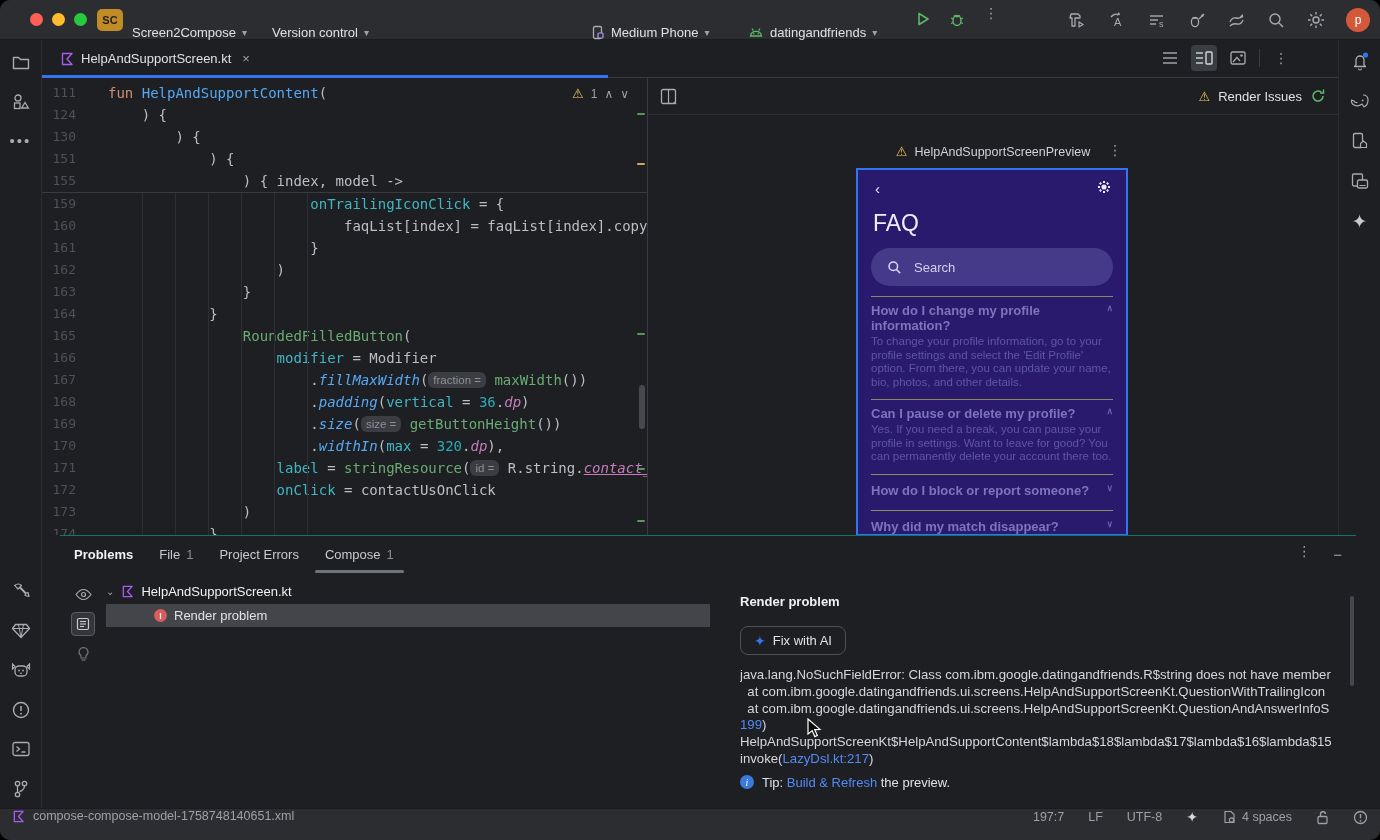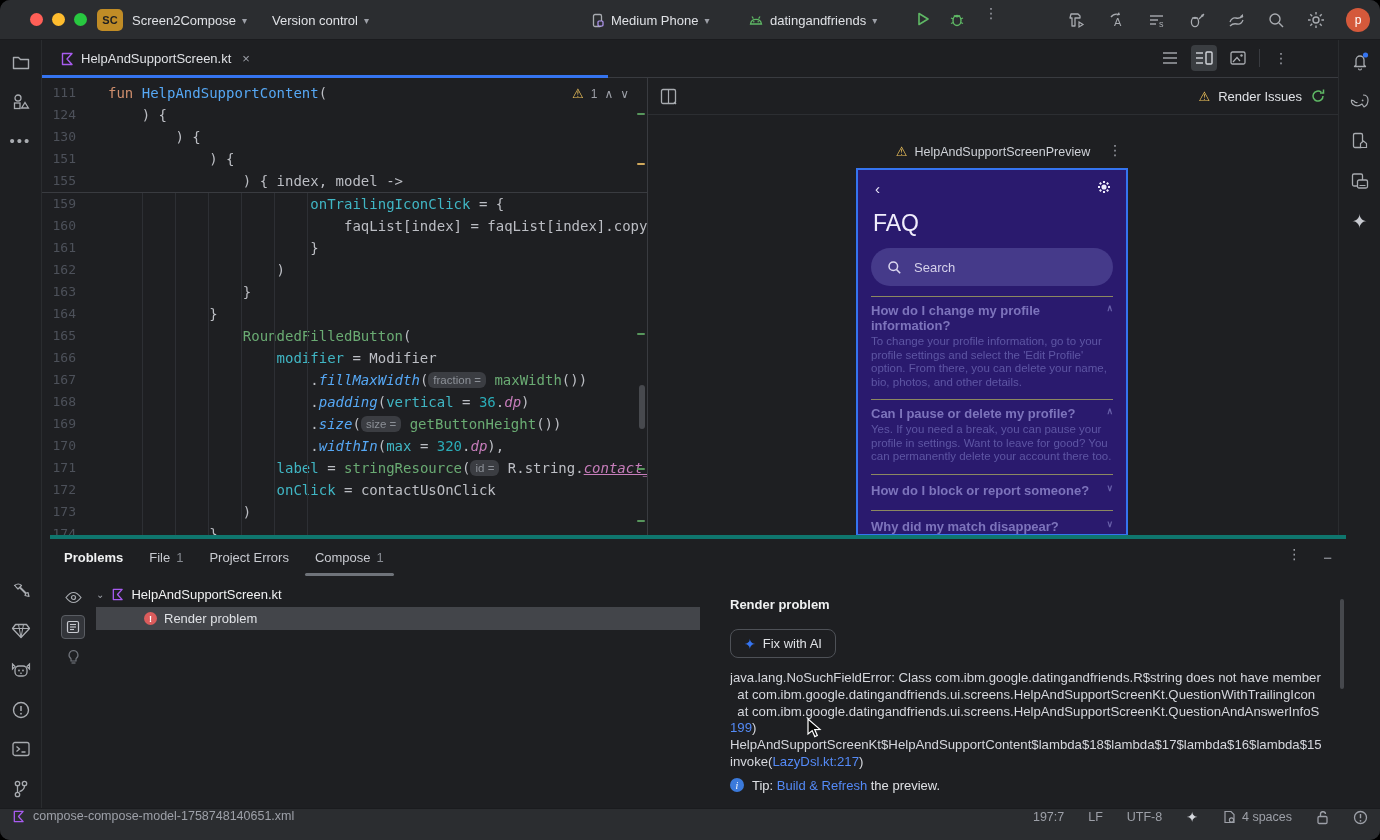--- a/index.html
+++ b/index.html
@@ -9,21 +9,21 @@
   svg{display:block;}
 
   
   .titlebar{position:absolute;left:0;top:0;width:1380px;height:40px;background:#2b2d30;border-bottom:1px solid #1a1b1e;
             display:flex;align-items:center;}
   .traffic{position:absolute;left:30px;top:13px;display:flex;gap:9px;}
   .tl{width:13px;height:13px;border-radius:50%;}
   .tl.r{background:#ff5f57}.tl.y{background:#febc2e}.tl.g{background:#28c840}
   .app-badge{position:absolute;left:97px;top:9px;width:26px;height:22px;background:#c08c26;color:#1e1f22;
              font-weight:bold;font-size:11px;border-radius:5px;display:flex;align-items:center;justify-content:center;}
-  .tmenu{position:absolute;top:0;height:40px;display:flex;align-items:center;gap:6px;color:#dfe1e5;}
+  .tmenu{position:absolute;top:12px;height:40px;display:flex;align-items:center;gap:6px;color:#dfe1e5;}
   .chev{color:#9da0a8;font-size:10px;}
   .dev-group{left:590px;} .cfg-group{left:748px;}
   .tb-run{position:absolute;top:10px;}
   .tb-icons{position:absolute;right:0;top:0;height:40px;display:flex;align-items:center;}
   .tb-ic{width:40px;height:40px;display:flex;align-items:center;justify-content:center;}
   .avatar{width:24px;height:24px;border-radius:50%;background:#d4593b;color:#fff;font-size:12px;
           display:flex;align-items:center;justify-content:center;margin:0 10px;}
 
   
   .stripe{position:absolute;top:40px;bottom:32px;width:42px;background:#1e1f22;}
@@ -78,21 +78,21 @@
   .fr-search{position:absolute;left:13px;top:78px;width:242px;height:38px;border-radius:19px;background:#453a8a;
              display:flex;align-items:center;gap:12px;padding:0 16px;color:#d5d1ea;font-size:13px;}
   .faq{position:absolute;left:13px;right:13px;top:126px;}
   .faq-div{height:1px;background:var(--preview_divider);opacity:.85;}
   .faq-q{display:flex;margin:6px 0 2px 0;font-size:13px;font-weight:bold;color:#7d74bc;}
   .faq-q .fchev{margin-left:auto;font-size:9px;color:#675fa8;}
   .faq-a{margin:0 0 10px 0;font-size:11.5px;line-height:13.5px;color:#5e56a4;}
   .faq-item.collapsed .faq-q{margin:8px 0 12px 0;}
 
   
-  .bottom{position:absolute;left:50px;top:535px;width:1296px;height:273px;background:#1e1f22;border-top:4px solid #0f766e;}
+  .bottom{position:absolute;left:60px;top:535px;width:1296px;height:273px;background:#1e1f22;border-top:1px solid #0f766e;}
   .bt-tabs{position:absolute;left:0;top:0;right:0;height:37px;display:flex;align-items:center;padding-left:14px;gap:26px;}
   .bt-title{font-weight:bold;color:#f0f1f2;}
   .bt-tab{display:flex;gap:6px;align-items:center;color:#c8cad0;position:relative;height:37px;align-items:center;line-height:37px;}
   .bt-count{color:#868a91;}
   .bt-tab.active:after{content:"";position:absolute;left:-10px;right:-10px;bottom:0;height:3px;border-radius:2px;background:#6f737a;}
   .bt-actions{position:absolute;right:14px;top:10px;display:flex;gap:22px;color:#9da0a8;}
   .minimize{font-size:15px;}
   .bt-toolcol{position:absolute;left:8px;top:46px;width:30px;display:flex;flex-direction:column;gap:6px;align-items:center;}
   .tool-box{width:24px;height:24px;border-radius:4px;display:flex;align-items:center;justify-content:center;}
   .tool-box.sel{border:1px solid #5a5d63;background:#33353a;}
@@ -473,21 +473,21 @@
           </svg>
         <span>Search</span>
       </div>
       <div class="faq" id="faq-list">
           <div class="faq-item">
             <div class="faq-div"></div>
             <div class="faq-q">
               <span>How do I change my profile information?</span>
               <span class="fchev">∧</span>
             </div>
-            <p class="faq-a">To change your profile information, go to your profile settings and select the 'Edit Profile' option. From there, you can delete your name, bio, photos, and other details.</p>
+            <p class="faq-a">To change your profile information, go to your profile settings and select the 'Edit Profile' option. From there, you can update your name, bio, photos, and other details.</p>
           </div>
           <div class="faq-item">
             <div class="faq-div"></div>
             <div class="faq-q">
               <span>Can I pause or delete my profile?</span>
               <span class="fchev">∧</span>
             </div>
             <p class="faq-a">Yes. If you need a break, you can pause your profile in settings. Want to leave for good? You can permanently delete your account there too.</p>
           </div>
           <div class="faq-item collapsed">

